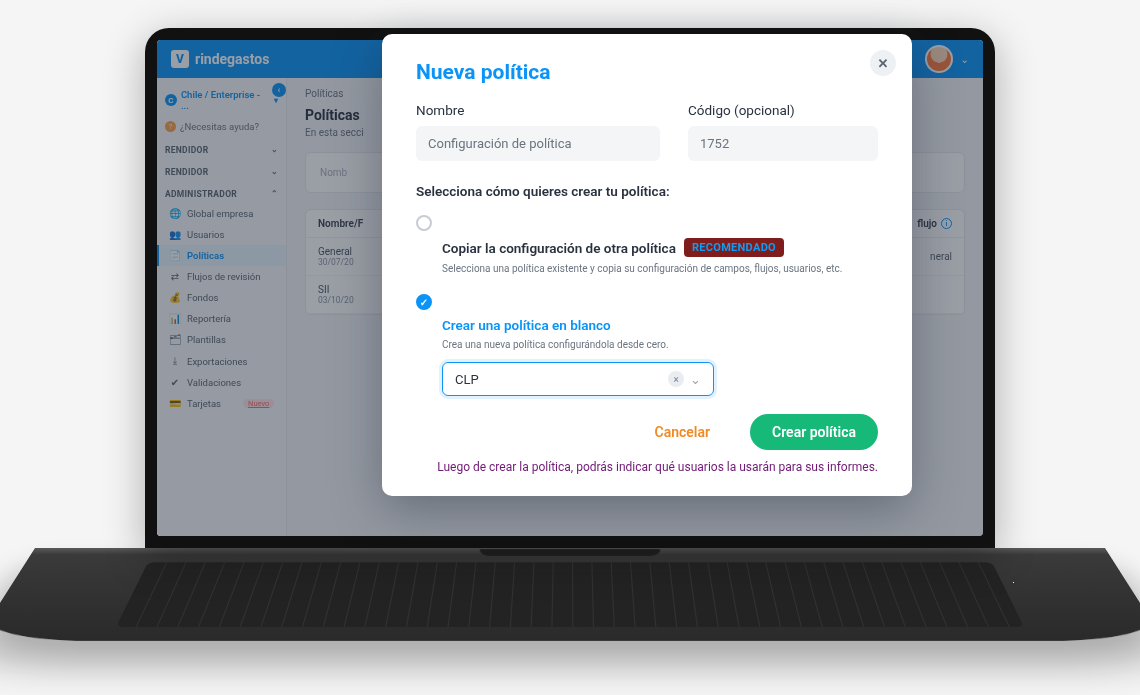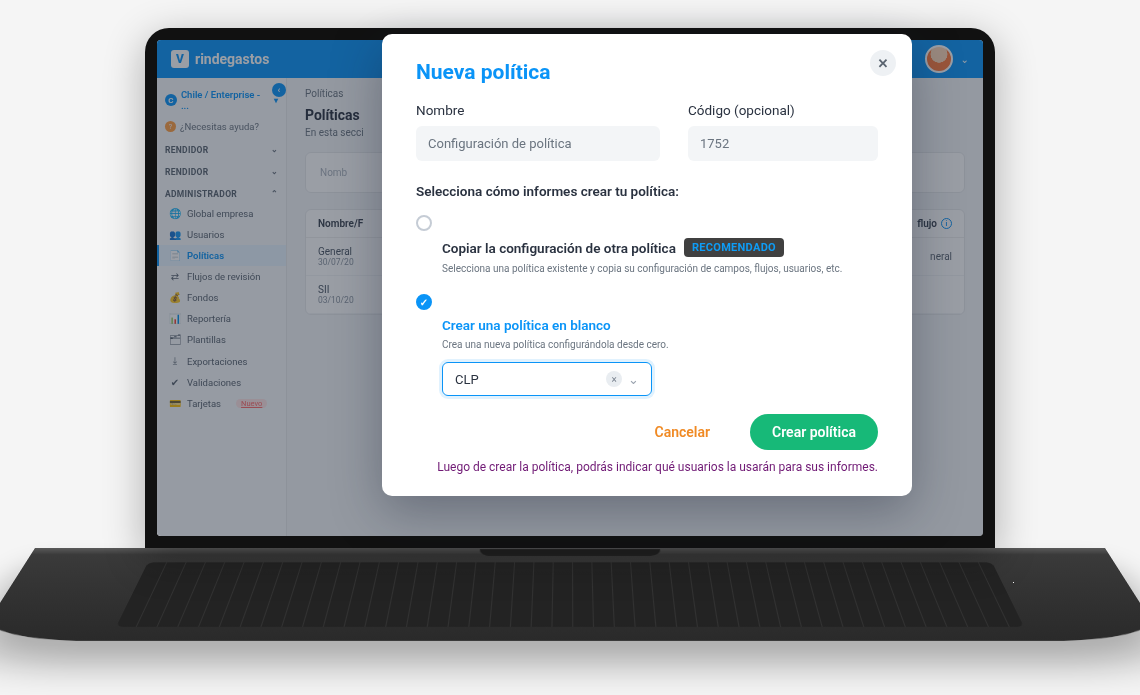--- a/index.html
+++ b/index.html
@@ -150,21 +150,21 @@
     border-left: 2px solid #0a94f7;
     padding-left: 10px;
     font-weight: 600;
   }
   .sb-icon { width: 12px; font-size: 10px; color: inherit; text-align: center; }
   .pill {
     background: #ffe3e3; color: #ff6b6b;
     border-radius: 8px;
     padding: 0px 5px;
     font-size: 7.5px;
-    margin-left: 9px;
+    margin-left: 16px;
     text-decoration: underline;
   }
 
   
   .main {
     flex: 1;
     padding: 10px 18px;
     font-size: 10px;
     color: #4a5563;
     position: relative;
@@ -246,32 +246,32 @@
   .radio.selected {
     border-color: #0a94f7; background: #0a94f7;
   }
   .radio.selected::after {
     content: "✓"; color: #fff; font-size: 10px; font-weight: 700;
   }
   .opt-body { flex: 1; }
   .opt-title { font-weight: 600; font-size: 13.5px; display: flex; align-items: center; gap: 8px; margin-top: 25px; }
   .opt-title.blue { color: #0a94f7; }
   .badge-reco {
-    background: #404040; color: #0e9cf5;
+    background: #7f1d1d; color: #0e9cf5;
     font-size: 11px; font-weight: 700;
     padding: 3px 8px; border-radius: 4px;
     letter-spacing: 0.3px;
   }
   .opt-desc { color: #6b7580; font-size: 10px; margin-top: 6px; }
   .currency-select {
     margin-top: 12px;
     border: 1.5px solid #0a94f7;
     border-radius: 6px;
     padding: 8px 12px;
-    width: 210px;
+    width: 272px;
     display: flex; align-items: center; justify-content: space-between;
     font-size: 13px;
     color: #2a3240;
     box-shadow: 0 0 0 3px rgba(10,148,247,0.12);
   }
   .currency-select .chips { display: flex; align-items: center; gap: 6px; color: #9aa3af; }
   .chip-x {
     width: 16px; height: 16px; border-radius: 50%;
     background: #e9edf1; color: #7a838f;
     display: flex; align-items: center; justify-content: center;
@@ -436,21 +436,21 @@
     <div class="form-group" style="flex:1.3">
       <span class="label">Nombre</span>
       <input class="text-input" value="Configuración de política" style="">
     </div>
     <div class="form-group" style="flex:0.7">
       <span class="label">Código (opcional)</span>
       <input class="text-input" value="1752" style="">
     </div>
   </div>
 
-  <div class="section-label">Selecciona cómo informes crear tu política:</div>
+  <div class="section-label">Selecciona cómo quieres crear tu política:</div>
 
   <div class="option">
     <span class="radio"></span>
     <div class="opt-body">
       <div class="opt-title">
         <span>Copiar la configuración de otra política</span>
         <span class="badge-reco">RECOMENDADO</span>
       </div>
       <div class="opt-desc">Selecciona una política existente y copia su configuración de campos, flujos, usuarios, etc.</div>
     </div>

